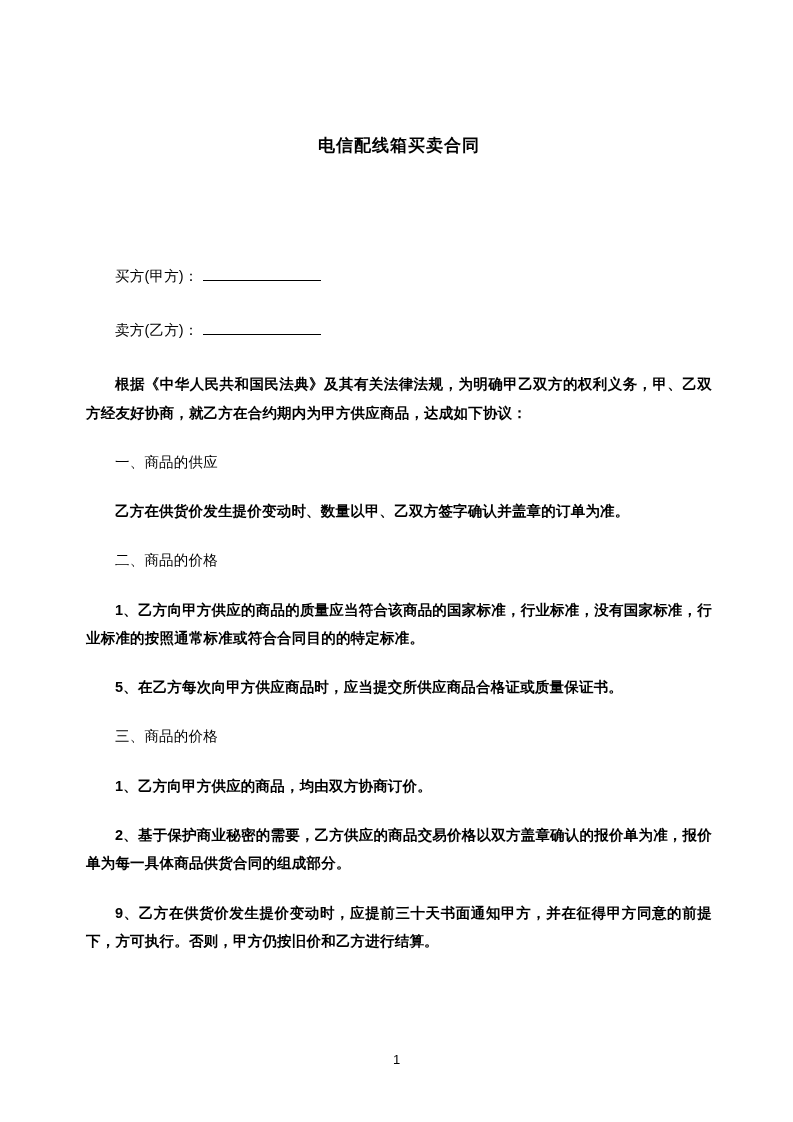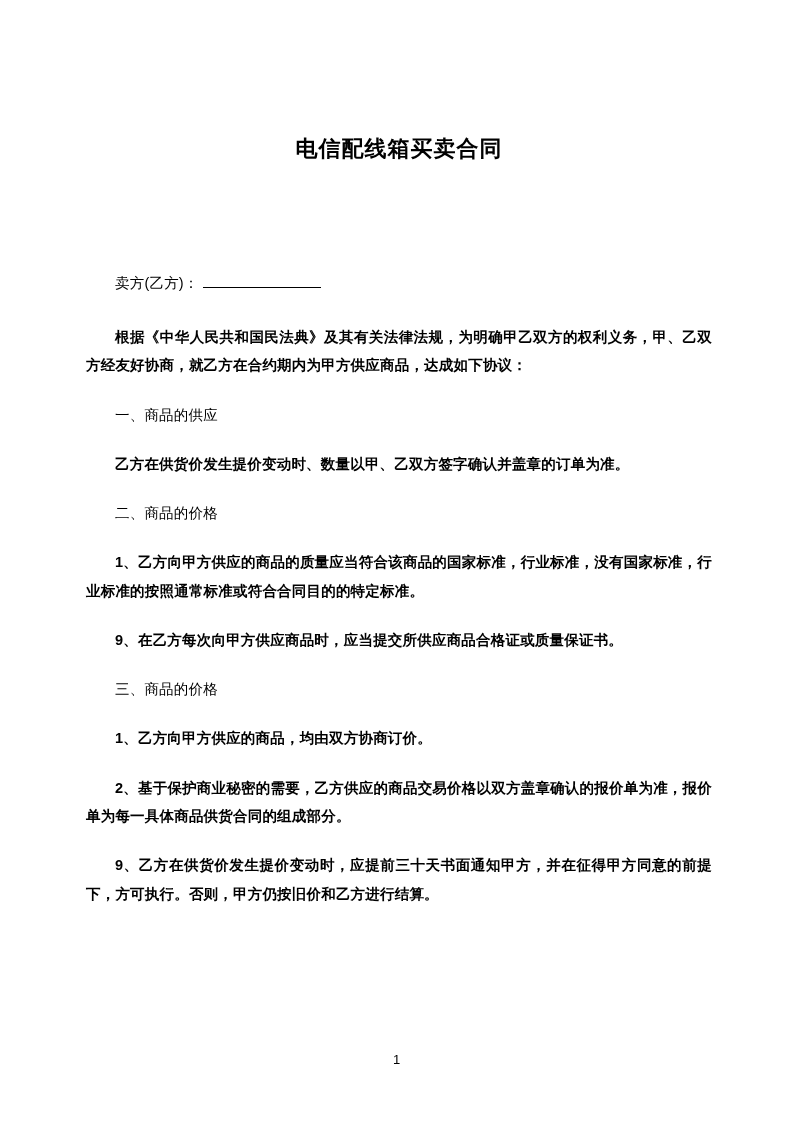--- a/index.html
+++ b/index.html
@@ -23,21 +23,21 @@
   .doc-body {
     position: absolute;
     left: 86px;
     top: 0;
     width: 626px;
   }
   .doc-title {
     margin: 0;
     padding-top: 134px;
     text-align: center;
-    font-size: 22px;
+    font-size: 17px;
     font-weight: bold;
     letter-spacing: 1px;
     line-height: 1.4;
   }
   .spacer-after-title {
     height: 104px;
   }
   .para {
     font-size: 14.5px;
     line-height: 1.95;
@@ -83,36 +83,39 @@
 <body>
 
 <div class="page">
 
   <div class="doc-body">
 
     <h1 class="doc-title">电信配线箱买卖合同</h1>
 
     <div class="spacer-after-title"></div>
 
+    <p class="para field">
+      <span>买方(甲方)：</span><span class="blank-line"></span>
+    </p>
 
     <p class="para field">
       <span>卖方(乙方)：</span><span class="blank-line"></span>
     </p>
 
     <p class="para indent">根据《中华人民共和国民法典》及其有关法律法规，为明确甲乙双方的权利义务，甲、乙双方经友好协商，就乙方在合约期内为甲方供应商品，达成如下协议：</p>
 
     <p class="heading">一、商品的供应</p>
 
     <p class="para indent">乙方在供货价发生提价变动时、数量以甲、乙双方签字确认并盖章的订单为准。</p>
 
     <p class="heading">二、商品的价格</p>
 
     <p class="para indent">1、乙方向甲方供应的商品的质量应当符合该商品的国家标准，行业标准，没有国家标准，行业标准的按照通常标准或符合合同目的的特定标准。</p>
 
-    <p class="para indent">9、在乙方每次向甲方供应商品时，应当提交所供应商品合格证或质量保证书。</p>
+    <p class="para indent">5、在乙方每次向甲方供应商品时，应当提交所供应商品合格证或质量保证书。</p>
 
     <p class="heading">三、商品的价格</p>
 
     <p class="para indent">1、乙方向甲方供应的商品，均由双方协商订价。</p>
 
     <p class="para indent">2、基于保护商业秘密的需要，乙方供应的商品交易价格以双方盖章确认的报价单为准，报价单为每一具体商品供货合同的组成部分。</p>
 
     <p class="para indent">9、乙方在供货价发生提价变动时，应提前三十天书面通知甲方，并在征得甲方同意的前提下，方可执行。否则，甲方仍按旧价和乙方进行结算。</p>
 
   </div>

